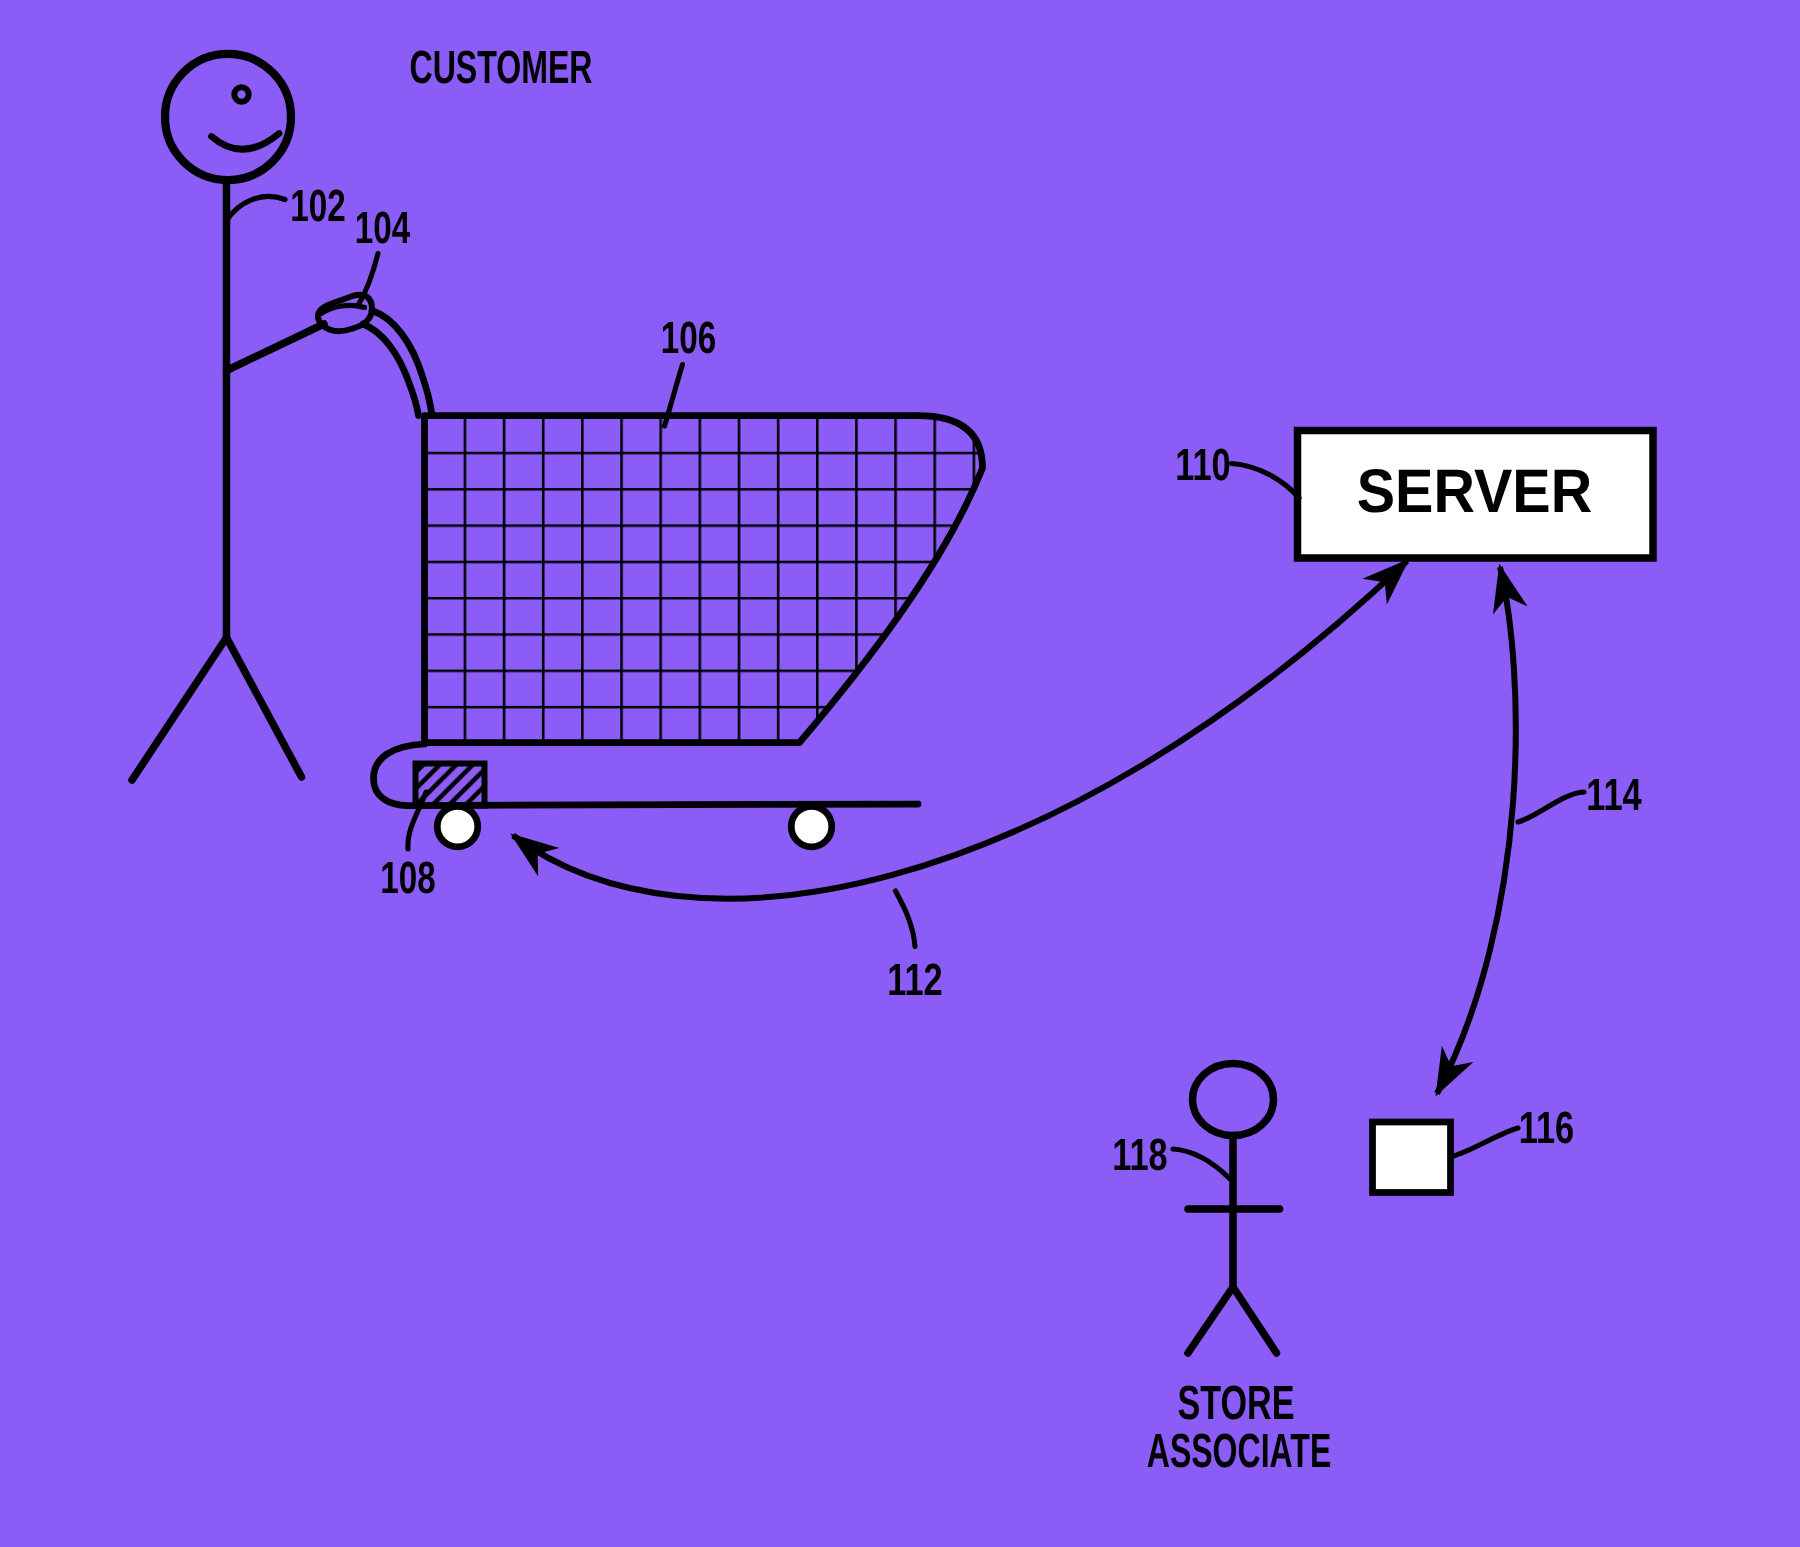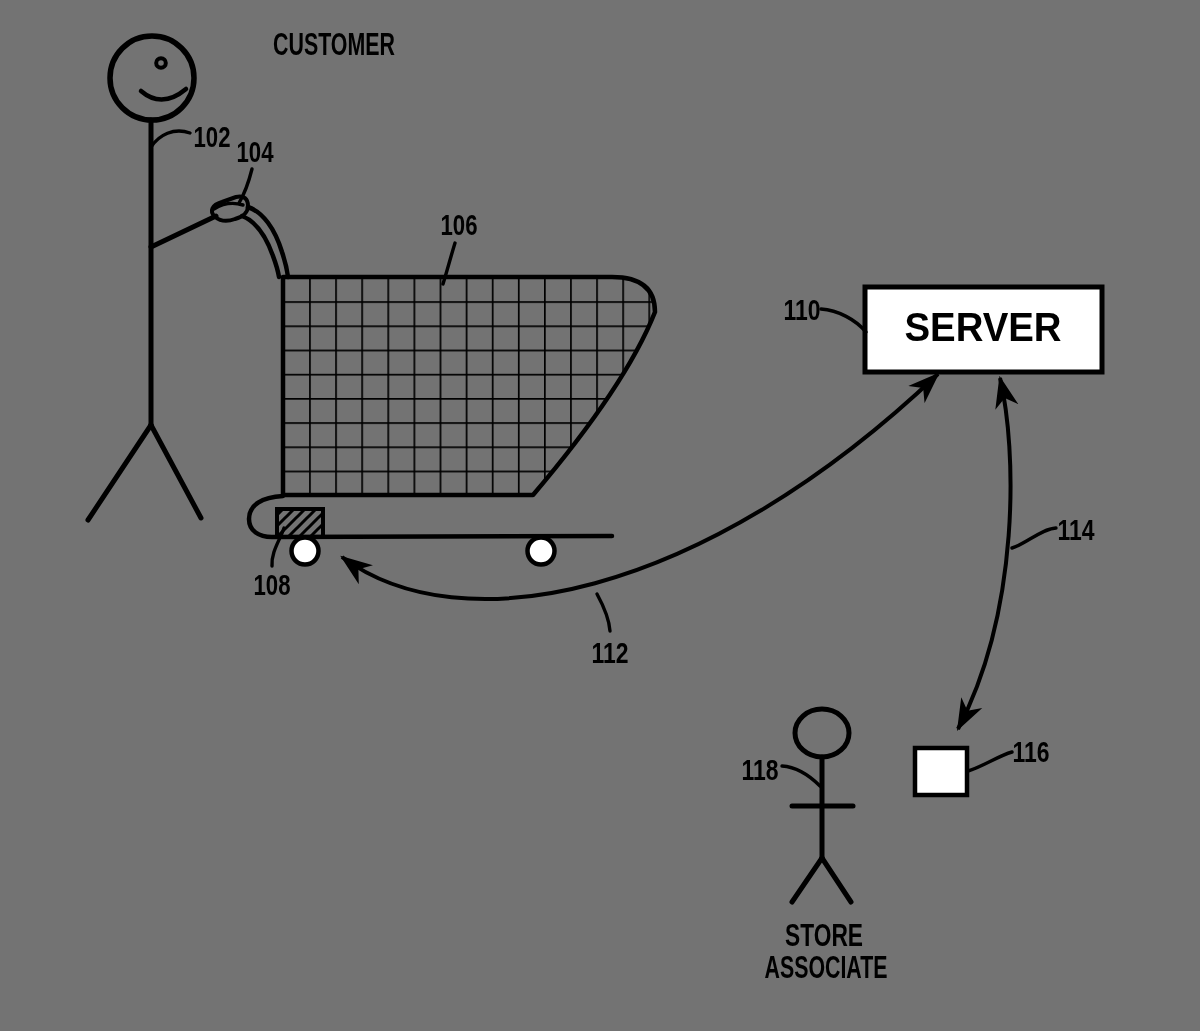--- a/index.html
+++ b/index.html
@@ -4,21 +4,21 @@
 <style>
   html, body {
     margin: 0;
     padding: 0;
     background: #ffffff;
   }
   .stage {
     position: relative;
     width: 1200px;
     height: 1031px;
-    background: #737373;
+    background: #8b5cf6;
     overflow: hidden;
     font-family: "Liberation Sans", sans-serif;
   }
   svg { display: block; }
   .ink-stroke {
     stroke: #000000;
     fill: none;
   }
   .fig-text {
     font-family: "Liberation Sans", sans-serif;

